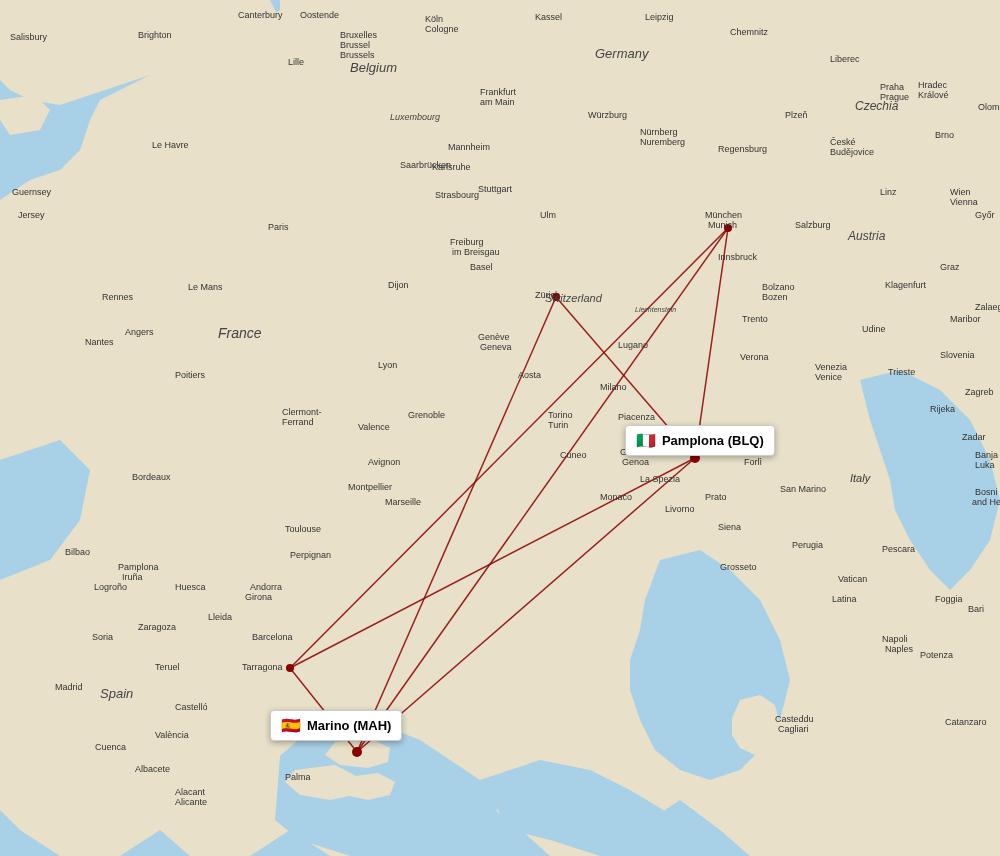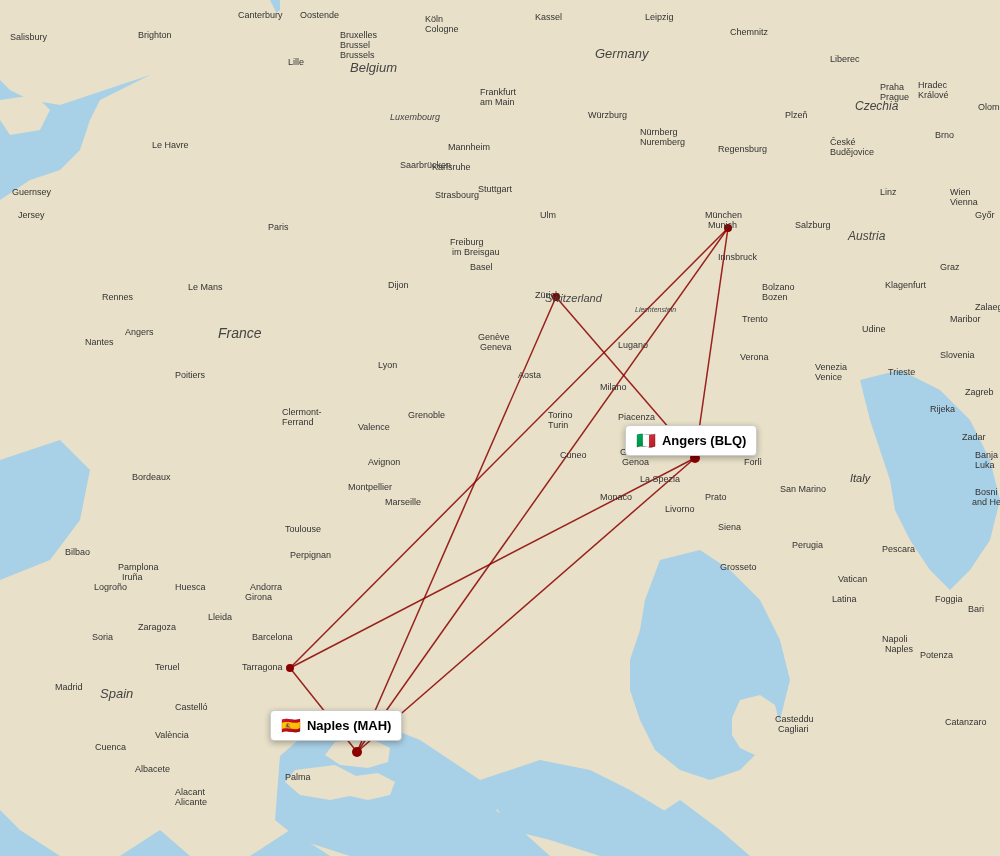--- a/index.html
+++ b/index.html
@@ -339,20 +339,20 @@
     <text x="12" y="195" font-family="Arial" font-size="9" fill="#333">Guernsey</text>
     <text x="18" y="218" font-family="Arial" font-size="9" fill="#333">Jersey</text>
     <text x="10" y="40" font-family="Arial" font-size="9" fill="#333">Salisbury</text>
     <text x="358" y="430" font-family="Arial" font-size="9" fill="#333">Valence</text>
 
     <text x="945" y="725" font-family="Arial" font-size="9" fill="#333">Catanzaro</text>
   </svg>
 
   <div class="airport-label" id="label-bologna">
     <span class="flag">🇮🇹</span>
-    <span>Angers (BLQ)</span>
+    <span>Pamplona (BLQ)</span>
   </div>
 
   <div class="airport-label" id="label-menorca">
     <span class="flag">🇪🇸</span>
-    <span>Naples (MAH)</span>
+    <span>Marino (MAH)</span>
   </div>
 </div>
 
 </body></html>

